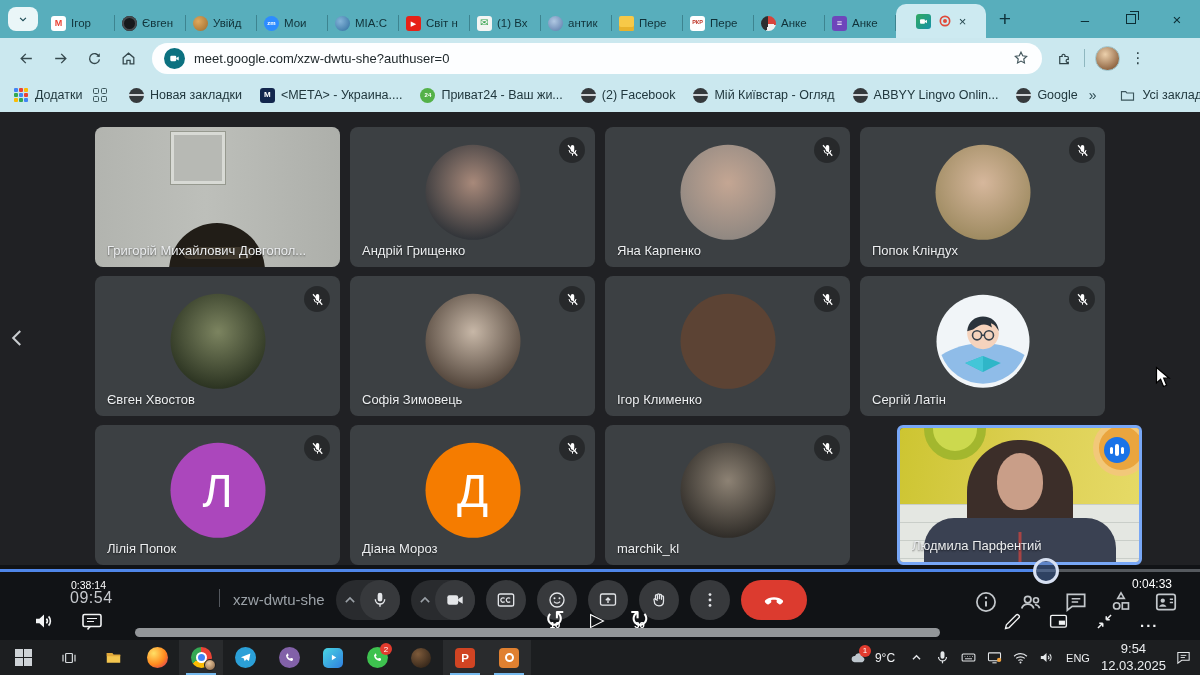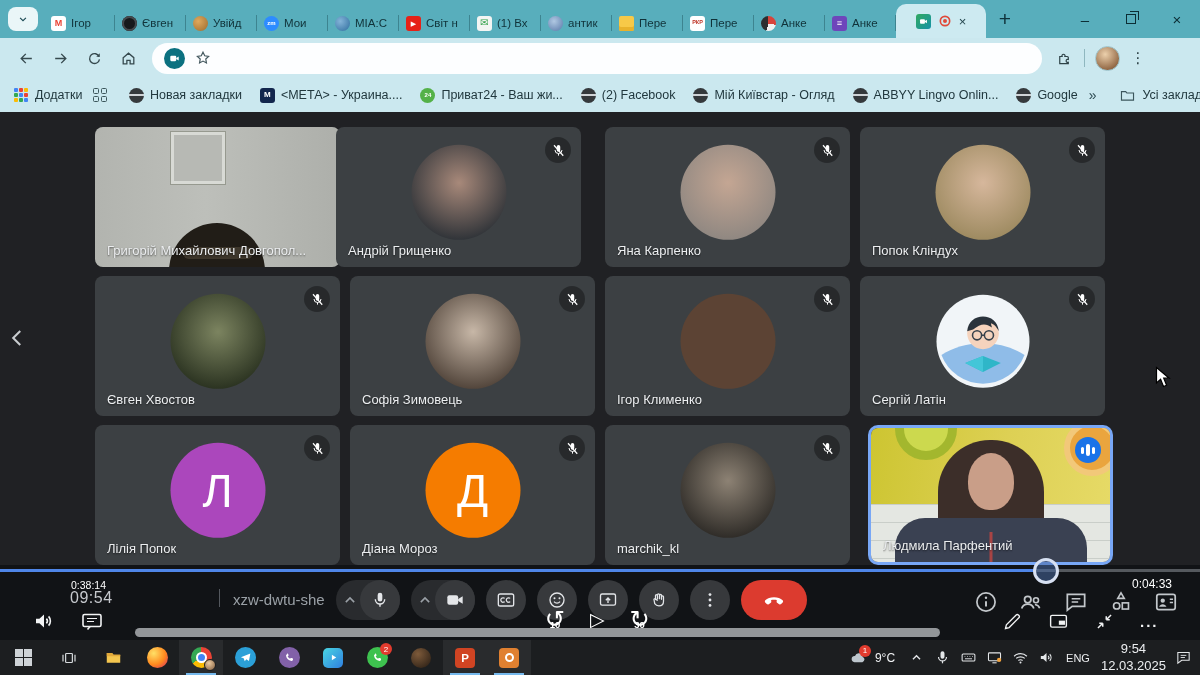--- a/index.html
+++ b/index.html
@@ -316,20 +316,21 @@
       </div>
     <div class="omni">
       <span class="meetbadge">
           <span class="icon" id="i-cam1">
             <svg viewBox="0 0 24 24" fill="none">
               <rect x="2.8" y="6.2" width="13" height="11.6" rx="2.4" fill="currentColor"></rect>
               <path d="M15.8 10.8 21.2 7.4v9.2l-5.4-3.4z" fill="currentColor"></path>
             </svg>
           </span>
         </span>
+      <span class="url">meet.google.com/xzw-dwtu-she?authuser=0</span>
       <span class="star icon" id="i-star">
           <svg viewBox="0 0 24 24" fill="none">
             <path d="M12 4.3l2.3 4.7 5.2.8-3.8 3.6.9 5.2L12 16.1l-4.6 2.5.9-5.2-3.8-3.6 5.2-.8z" stroke="currentColor" stroke-width="1.6"></path>
           </svg>
         </span>
     </div>
     <div class="tb-right">
       <span class="puz icon" id="i-puz">
           <svg viewBox="0 0 24 24" fill="none">
             <path d="M5 10h3.1a2.1 2.1 0 1 1 3.8 0H15a1.4 1.4 0 0 1 1.4 1.4v2.5a2.1 2.1 0 1 0 0 3.9v1.7H5z" stroke="currentColor" stroke-width="1.6"></path>
@@ -414,21 +415,21 @@
   <div id="tiles">
       <div class="tile" style="left: 95px; top: 127px;">
         <div class="scene">
           <div class="gw-bg"></div>
           <div class="gw-frame"></div>
           <div class="gw-head"></div>
           <div class="gw-glass"></div>
         </div>
         <div class="pname">Григорій Михайлович Довгопол...</div>
       </div>
-      <div class="tile" style="left: 336px; top: 127px; text-align: center;">
+      <div class="tile" style="left: 350px; top: 127px; text-align: center;">
         <div class="avatar" style="background: radial-gradient(circle at 50% 40%, rgb(168, 137, 122), rgb(47, 51, 56) 78%);"></div>
         <div class="mutedb">
           <span class="icon">
             <svg viewBox="0 0 24 24" fill="none">
               <path d="M12 3.2a2.8 2.8 0 0 1 2.8 2.8v5.1a2.8 2.8 0 1 1-5.6 0V6A2.8 2.8 0 0 1 12 3.2z" fill="currentColor"></path>
               <path d="M6.4 11.2a5.6 5.6 0 0 0 11.2 0" stroke="currentColor" stroke-width="1.6"></path>
               <path d="M12 16.8v3.4" stroke="currentColor" stroke-width="1.6"></path>
               <path d="M4.8 3.6 19.6 20.4" stroke="currentColor" stroke-width="1.9"></path>
             </svg>
           </span>
@@ -566,21 +567,21 @@
             <svg viewBox="0 0 24 24" fill="none">
               <path d="M12 3.2a2.8 2.8 0 0 1 2.8 2.8v5.1a2.8 2.8 0 1 1-5.6 0V6A2.8 2.8 0 0 1 12 3.2z" fill="currentColor"></path>
               <path d="M6.4 11.2a5.6 5.6 0 0 0 11.2 0" stroke="currentColor" stroke-width="1.6"></path>
               <path d="M12 16.8v3.4" stroke="currentColor" stroke-width="1.6"></path>
               <path d="M4.8 3.6 19.6 20.4" stroke="currentColor" stroke-width="1.9"></path>
             </svg>
           </span>
         </div>
         <div class="pname">marchik_kl</div>
       </div>
-      <div class="tile speaking" style="left: 868px; top: 425px;">
+      <div class="tile speaking" style="left: 897px; top: 425px; border-radius: 6px;">
         <div class="scene">
           <div class="sp-top"></div>
           <div class="sp-bot"></div>
           <div class="sp-lime"></div>
           <div class="sp-lem"></div>
           <div class="sp-hair"></div>
           <div class="sp-face"></div>
           <div class="sp-body"></div>
           <div class="sp-lan"></div>
         </div>

